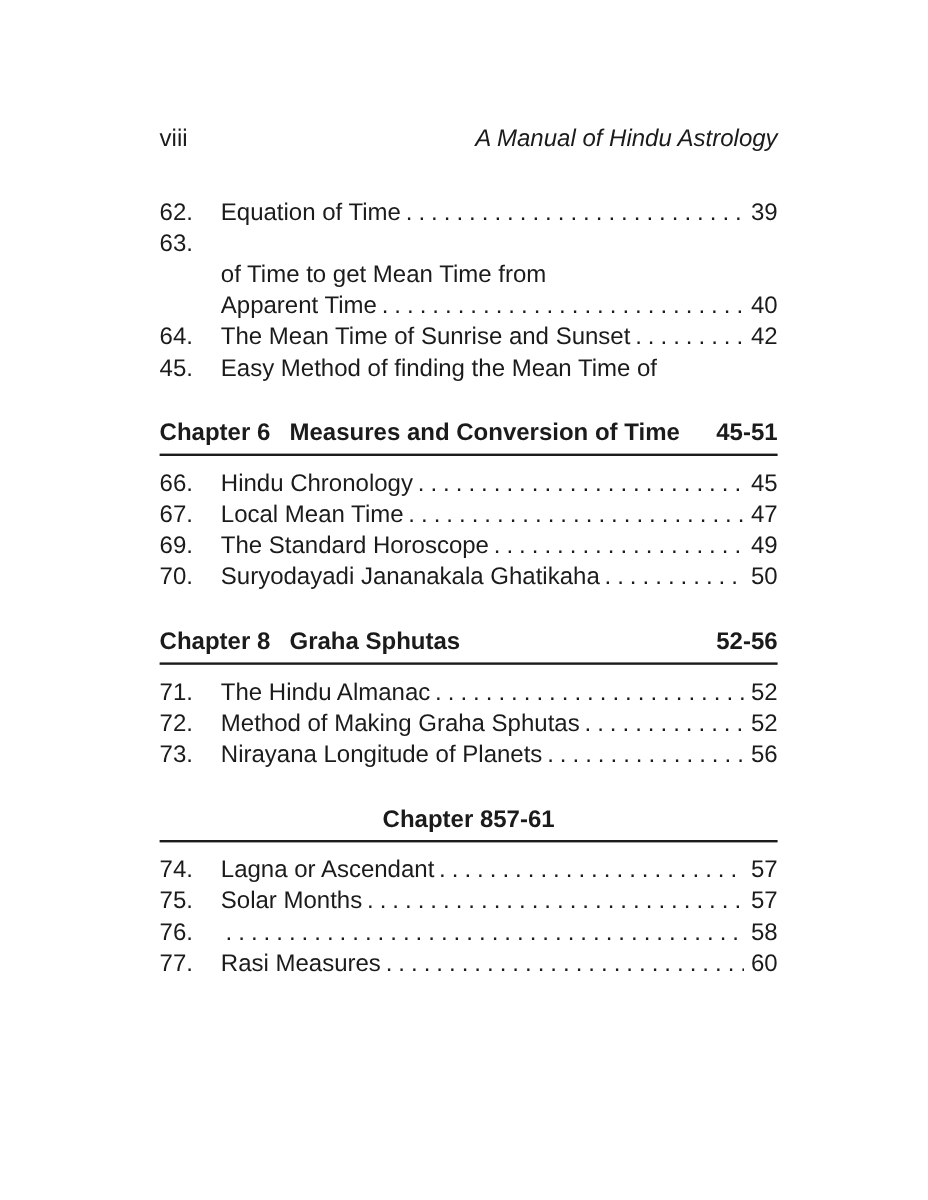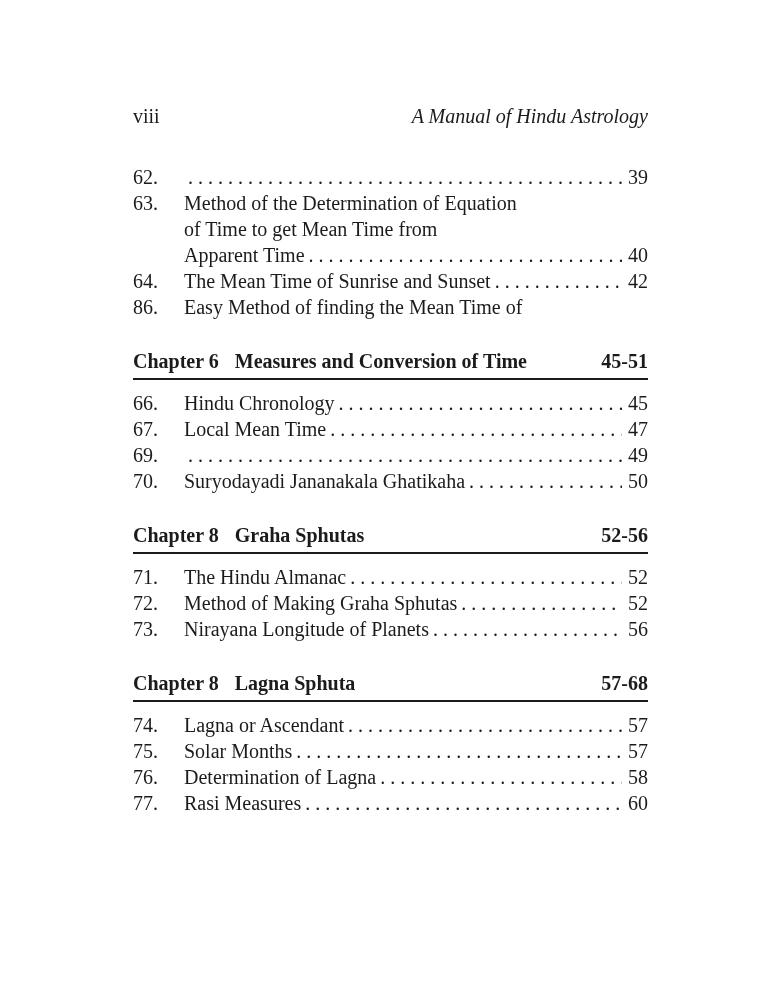--- a/index.html
+++ b/index.html
@@ -10,21 +10,21 @@
   * { margin: 0; padding: 0; box-sizing: border-box; }
   html, body {
     background: var(--bg-color);
   }
   .book-page {
     position: relative;
     width: 773px;
     height: 1000px;
     background: var(--bg-color);
     color: var(--text-color);
-    font-family: Liberation Serif, serif;
+    font-family: Liberation Sans, sans-serif;
     font-size: 20px;
     line-height: 26px;
     overflow: hidden;
   }
   .content {
     position: absolute;
     top: 103px;
     left: 133px;
     width: 515px;
   }
@@ -92,45 +92,45 @@
 
     <div class="page-header">
       <span class="folio">viii</span>
       <span class="running-title">A Manual of Hindu Astrology</span>
     </div>
 
     <div id="toc">
         <div class="toc-group">
           <div class="toc-row">
             <span class="entry-number">62.</span>
+            <span class="entry-title">Equation of Time</span>
             <span class="dot-leader"></span>
             <span class="entry-page">39</span>
           </div>
           <div class="toc-row">
             <span class="entry-number">63.</span>
-            <span class="entry-title">Method of the Determination of Equation</span>
           </div>
           <div class="toc-row">
             <span class="entry-number"></span>
             <span class="entry-title">of Time to get Mean Time from</span>
           </div>
           <div class="toc-row">
             <span class="entry-number"></span>
             <span class="entry-title">Apparent Time</span>
             <span class="dot-leader"></span>
             <span class="entry-page">40</span>
           </div>
           <div class="toc-row">
             <span class="entry-number">64.</span>
             <span class="entry-title">The Mean Time of Sunrise and Sunset</span>
             <span class="dot-leader"></span>
             <span class="entry-page">42</span>
           </div>
           <div class="toc-row">
-            <span class="entry-number">86.</span>
+            <span class="entry-number">45.</span>
             <span class="entry-title">Easy Method of finding the Mean Time of</span>
           </div>
         </div>
         <div class="toc-group with-chapter">
           <div class="chapter-heading">
             <span class="chapter-label">Chapter 6</span>
             <span class="chapter-title">Measures and Conversion of Time</span>
             <span class="chapter-pages">45-51</span>
           </div>
           <div class="toc-row">
@@ -140,20 +140,21 @@
             <span class="entry-page">45</span>
           </div>
           <div class="toc-row">
             <span class="entry-number">67.</span>
             <span class="entry-title">Local Mean Time</span>
             <span class="dot-leader"></span>
             <span class="entry-page">47</span>
           </div>
           <div class="toc-row">
             <span class="entry-number">69.</span>
+            <span class="entry-title">The Standard Horoscope</span>
             <span class="dot-leader"></span>
             <span class="entry-page">49</span>
           </div>
           <div class="toc-row">
             <span class="entry-number">70.</span>
             <span class="entry-title">Suryodayadi Jananakala Ghatikaha</span>
             <span class="dot-leader"></span>
             <span class="entry-page">50</span>
           </div>
         </div>
@@ -178,38 +179,36 @@
           <div class="toc-row">
             <span class="entry-number">73.</span>
             <span class="entry-title">Nirayana Longitude of Planets</span>
             <span class="dot-leader"></span>
             <span class="entry-page">56</span>
           </div>
         </div>
         <div class="toc-group with-chapter">
           <div class="chapter-heading">
             <span class="chapter-label">Chapter 8</span>
-            <span class="chapter-title">Lagna Sphuta</span>
-            <span class="chapter-pages">57-68</span>
+            <span class="chapter-pages">57-61</span>
           </div>
           <div class="toc-row">
             <span class="entry-number">74.</span>
             <span class="entry-title">Lagna or Ascendant</span>
             <span class="dot-leader"></span>
             <span class="entry-page">57</span>
           </div>
           <div class="toc-row">
             <span class="entry-number">75.</span>
             <span class="entry-title">Solar Months</span>
             <span class="dot-leader"></span>
             <span class="entry-page">57</span>
           </div>
           <div class="toc-row">
             <span class="entry-number">76.</span>
-            <span class="entry-title">Determination of Lagna</span>
             <span class="dot-leader"></span>
             <span class="entry-page">58</span>
           </div>
           <div class="toc-row">
             <span class="entry-number">77.</span>
             <span class="entry-title">Rasi Measures</span>
             <span class="dot-leader"></span>
             <span class="entry-page">60</span>
           </div>
         </div>

